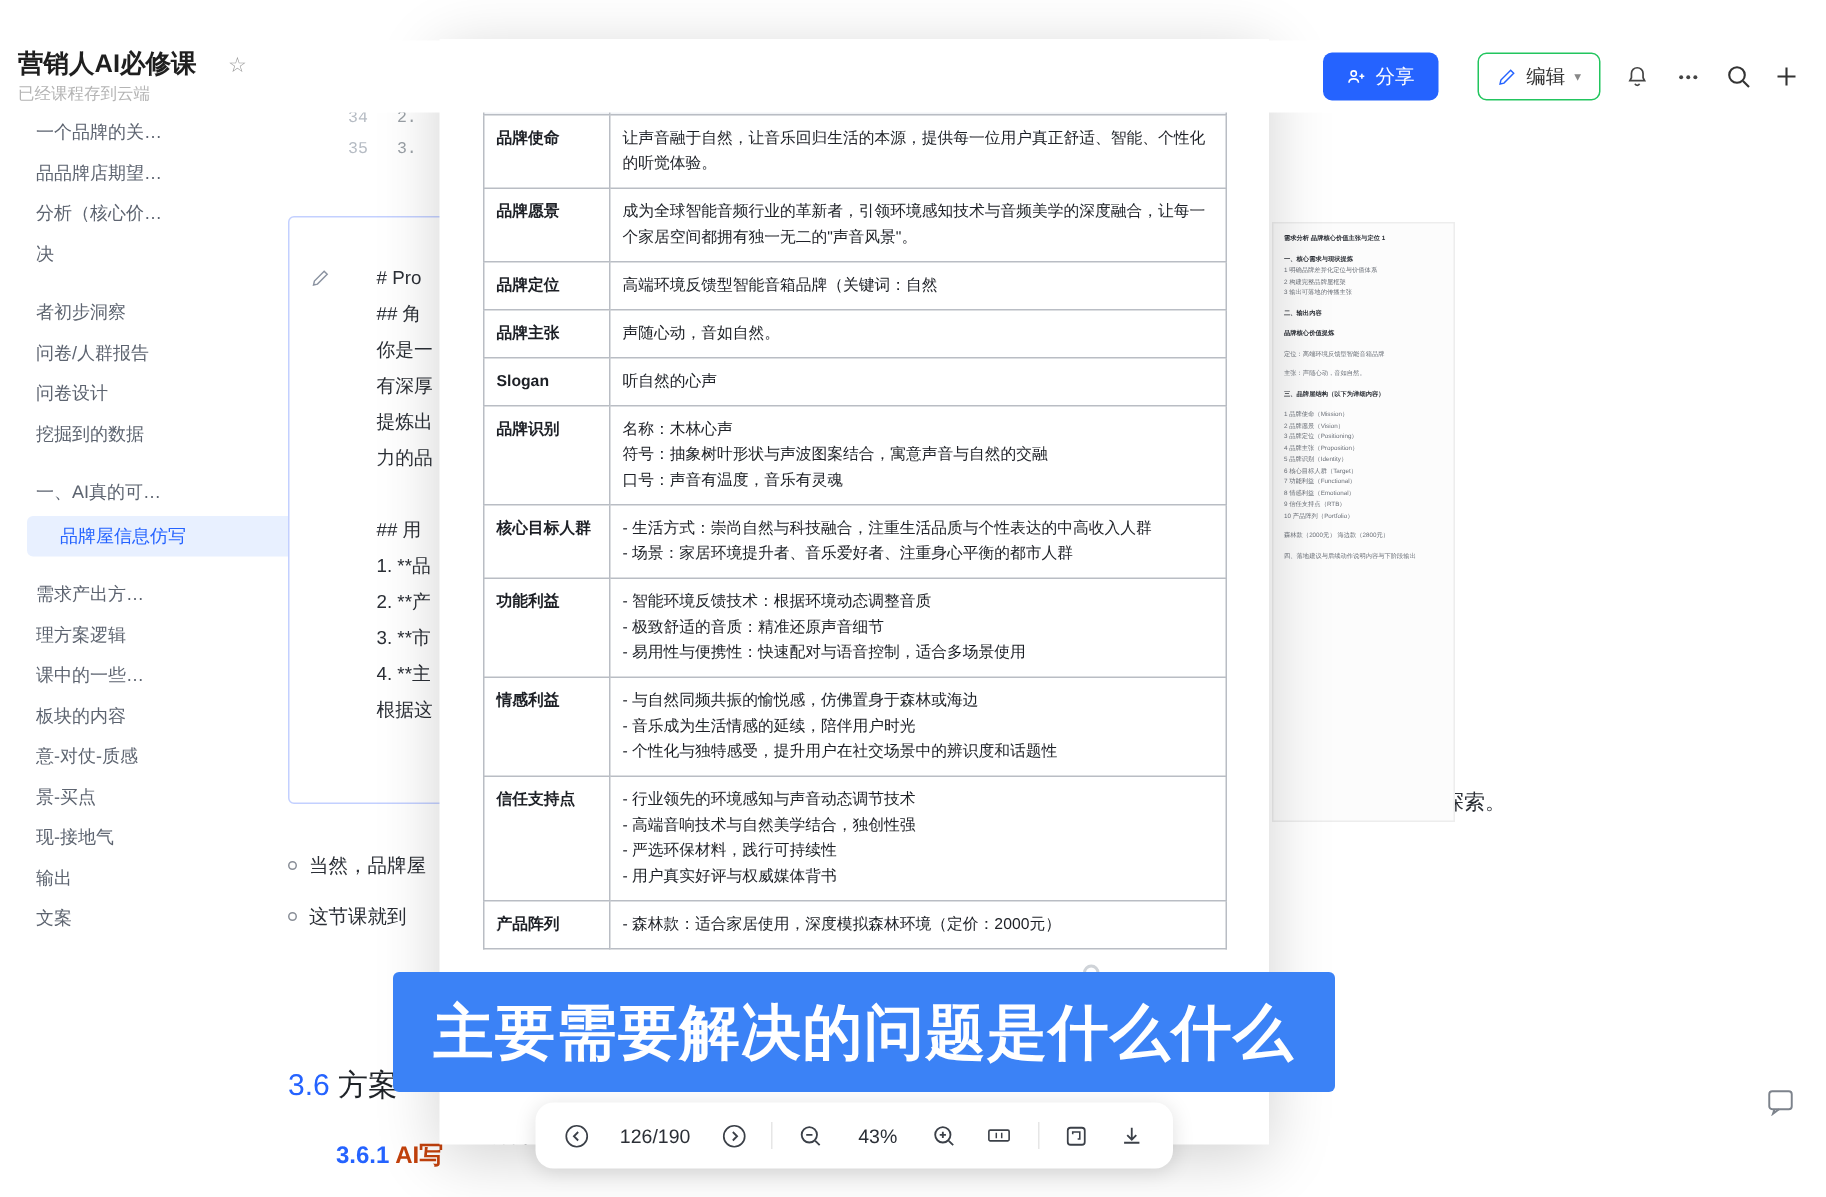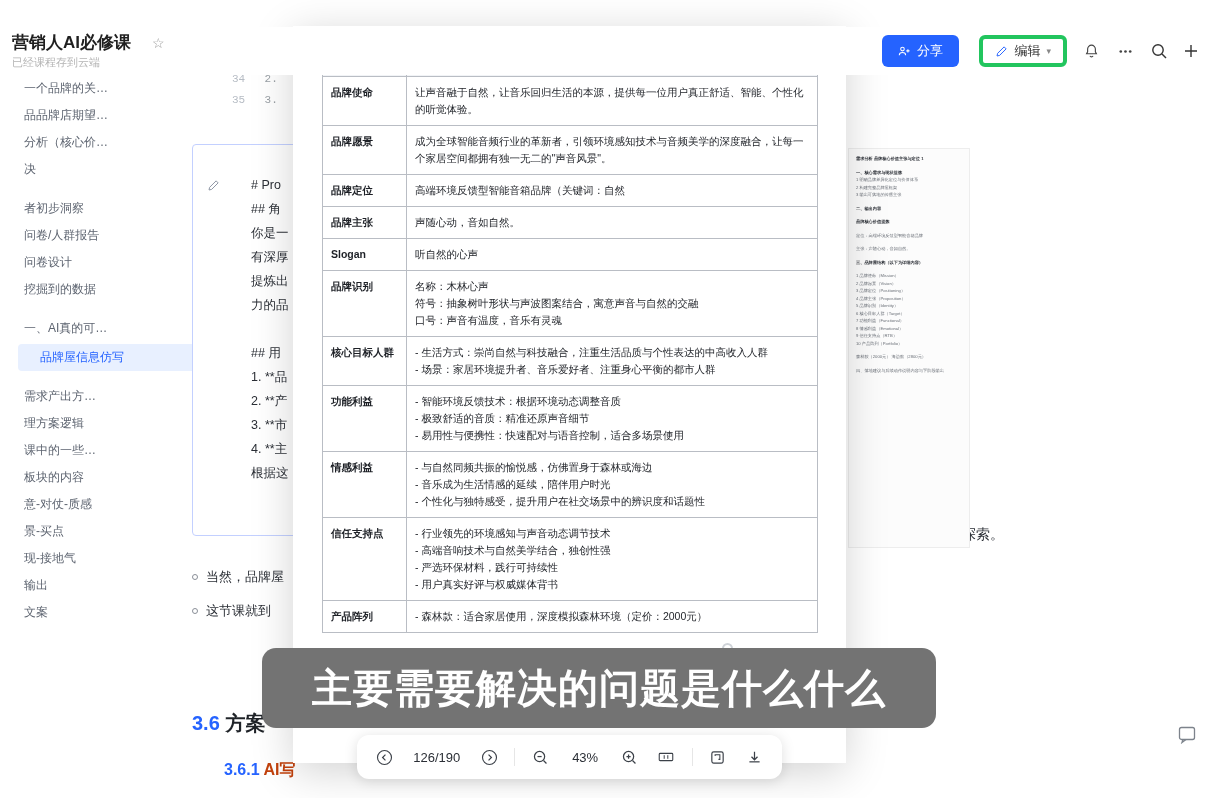--- a/index.html
+++ b/index.html
@@ -40,21 +40,21 @@
   .share-btn {
     position: absolute; right: 258px; top: 8px;
     height: 32px; padding: 0 16px;
     background: #2563ff; color: #fff; border-radius: 6px;
     display: flex; align-items: center; gap: 6px;
     font-size: 13px; border: none; cursor: pointer;
   }
   .edit-btn {
     position: absolute; right: 150px; top: 8px;
     height: 32px; padding: 0 12px;
-    background: #ffffff; color: #333; border: 4px solid #22c55e;
+    background: #ffffff; color: #333; border: 1px solid #22c55e;
     border-radius: 6px; display: flex; align-items: center; gap: 6px;
     font-size: 13px; cursor: pointer;
   }
   .ico-btn {
     position: absolute; top: 10px;
     width: 28px; height: 28px; border-radius: 6px;
     display: flex; align-items: center; justify-content: center;
     color: #444; font-size: 16px; cursor: pointer;
   }
   .ico-bell   { right: 112px; }
@@ -120,21 +120,21 @@
     width: 6px; height: 6px; border: 1px solid #8a8f98; border-radius: 50%;
     margin-top: 8px; flex: none;
   }
   .tail-text {
     position: absolute; left: 700px; top: 478px;
     font-size: 14px; color: #2b2f36;
   }
 
   .h-36 {
     position: absolute; left: 0px; top: 662px;
-    font-size: 20px; font-weight: 700; color: #2563ff;
+    font-size: 20px; font-weight: 400; color: #2563ff;
   }
   .h-36 .rest { color: #1f2328; }
   .h-361 {
     position: absolute; left: 32px; top: 712px;
     font-size: 16px; font-weight: 700; color: #2563ff;
   }
   .h-361 .rest { color: #c2410c; }
   .para-ffang {
     position: absolute; left: 136px; top: 700px;
     font-size: 13px; color: #2b2f36;
@@ -214,22 +214,22 @@
   .playerbar .zoomval {
     font-size: 13px; color: #2b2f36; min-width: 38px; text-align: center;
   }
   .playerbar .divider {
     width: 1px; height: 18px; background: #e6e6e6;
   }
 
   
   .caption {
     position: absolute; left: 262px; top: 648px;
-    height: 80px; padding: 0 50px;
-    background: #737373; border-radius: 14px;
+    height: 80px; padding: 0 27px;
+    background: #3b82f6; border-radius: 4px;
     display: flex; align-items: center; justify-content: center;
     color: #ffffff; font-size: 40px; font-weight: 700;
     letter-spacing: 1px;
     white-space: nowrap;
     z-index: 9;
   }
 
   svg { display: block; }
 </style>
 </head>

